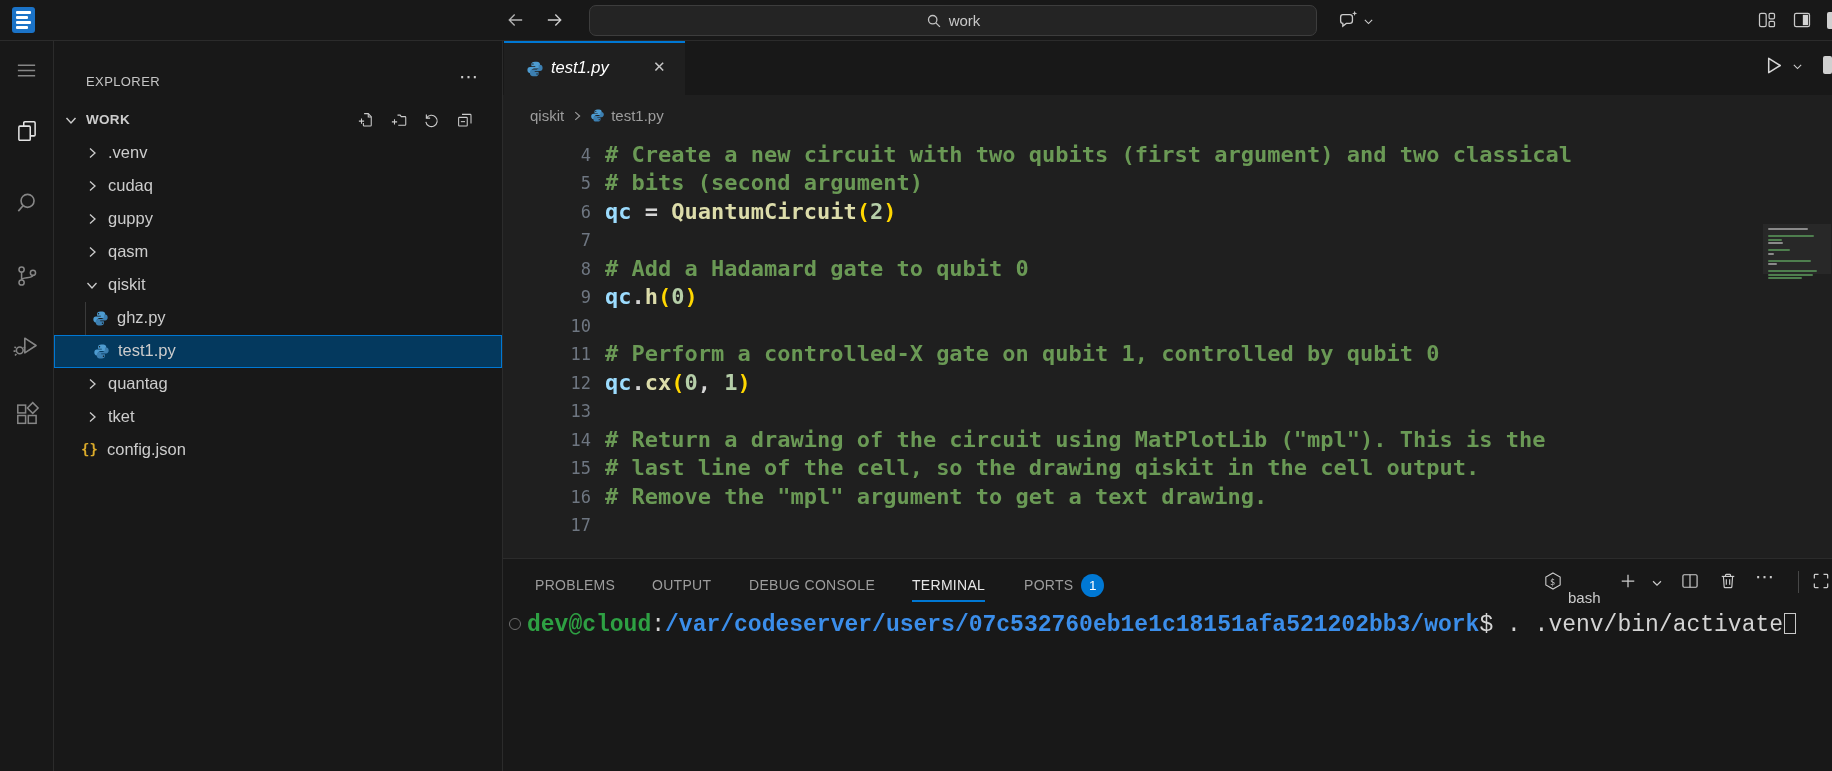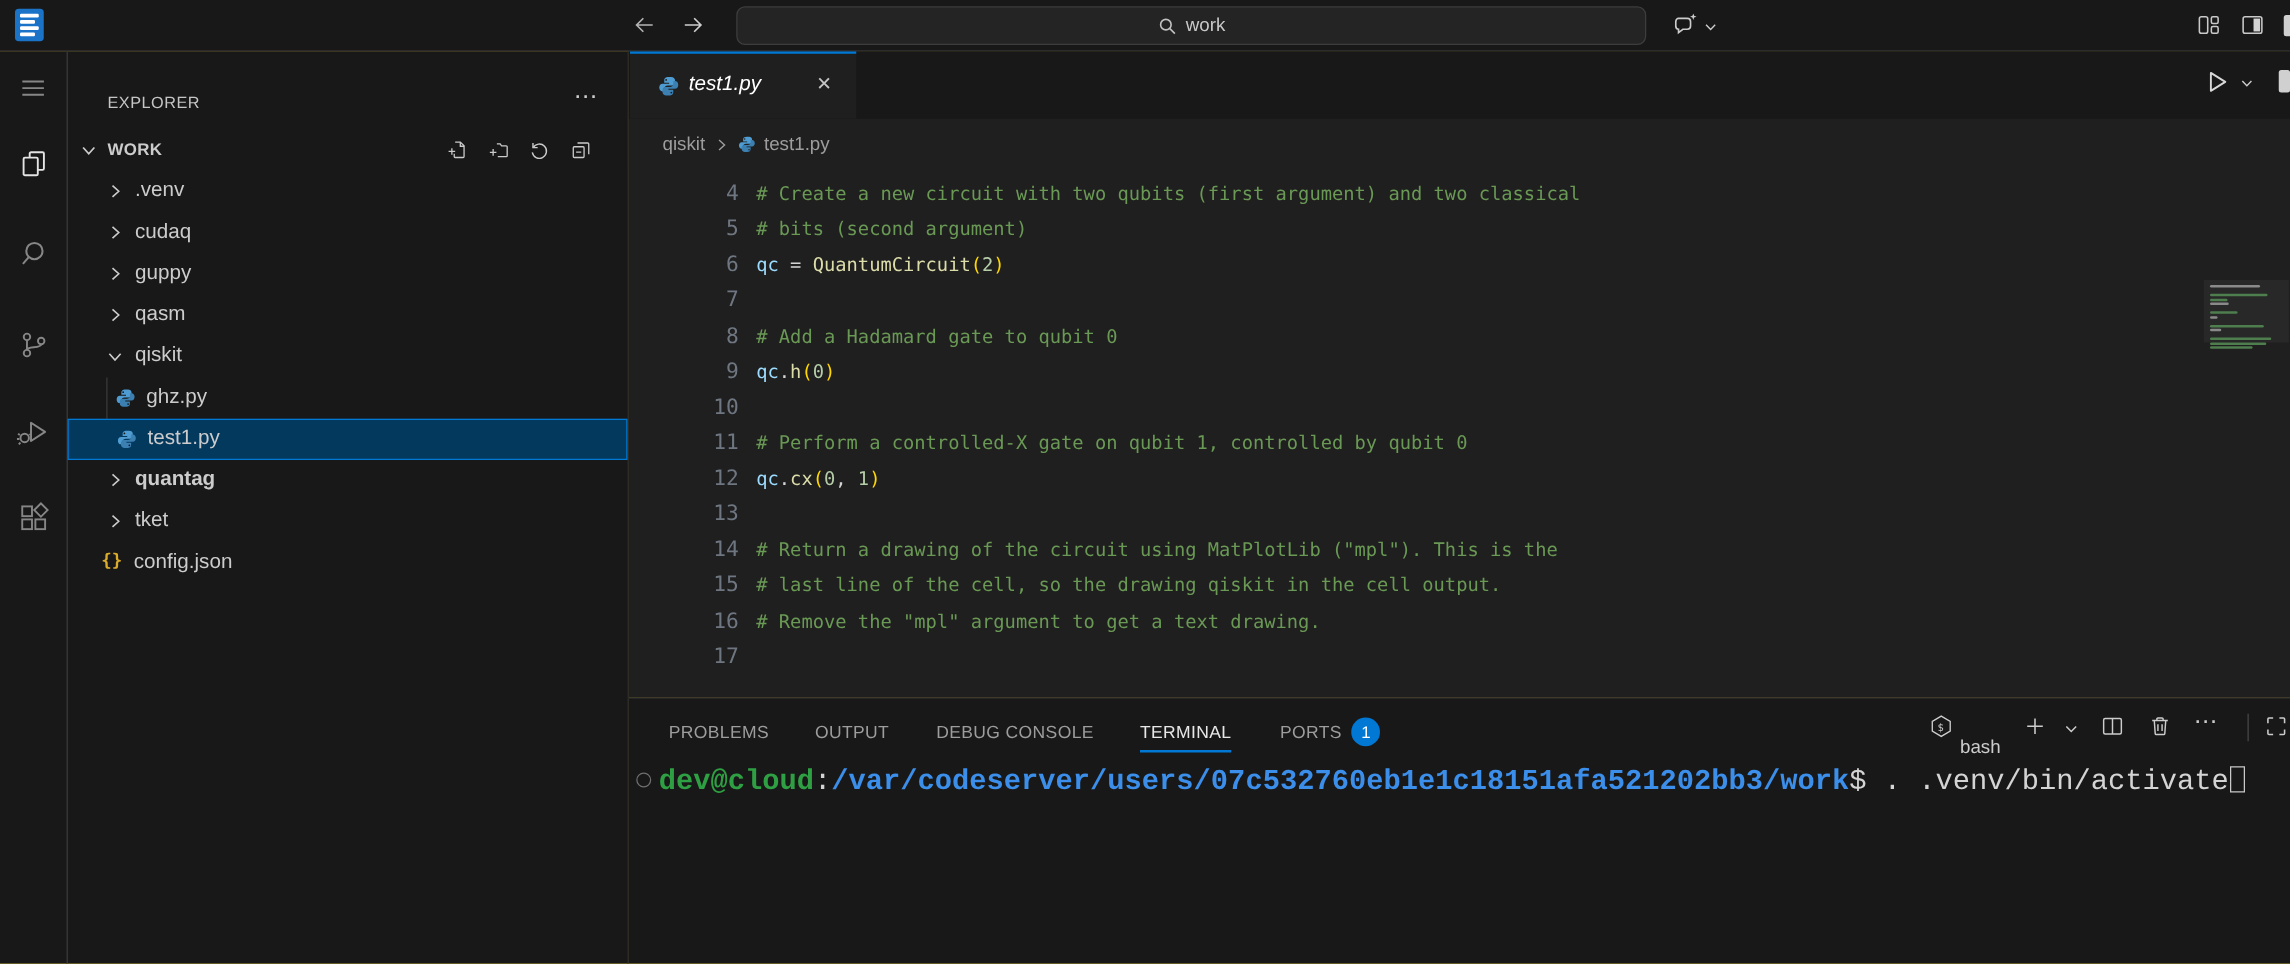--- a/index.html
+++ b/index.html
@@ -1,16 +1,16 @@
 <!DOCTYPE html>
 <html><head>
 <meta charset="utf-8">
 <style>
   html,body{margin:0;padding:0;background:#181818;}
-  #app{position:relative;width:1832px;height:771px;background:#fde047;overflow:hidden;
+  #app{position:relative;width:1832px;height:771px;background:#1d4ed8;overflow:hidden;
        font-family:"Liberation Sans",sans-serif;color:#cccccc;}
   svg{display:block;}
 
   
   .titlebar{position:absolute;left:0;top:0;width:100%;height:40px;background:#181818;border-bottom:1px solid #2b2b2b;}
   .logo{position:absolute;left:12px;top:7px;width:23px;height:26px;border-radius:3px;background:#1b73c7;}
   .logo i{position:absolute;left:4px;height:3px;background:#fff;border-radius:1px;}
   .navarrow{position:absolute;top:10px;cursor:default;}
   .searchbox{position:absolute;left:589px;top:5px;width:726px;height:29px;background:#242424;
              border:1px solid #3d3d3d;border-radius:7px;display:flex;align-items:center;justify-content:center;gap:7px;}
@@ -47,21 +47,21 @@
   .tab .pyic{position:absolute;left:22px;top:17px;}
   .tab .tlab{position:absolute;left:47px;top:15px;font-size:16.5px;font-style:italic;color:#ffffff;}
   .tab .tclose{position:absolute;left:149px;top:15px;font-size:15px;color:#c5c5c5;}
   .ed-act{position:absolute;color:#d7d7d7;}
   .partial-ic{position:absolute;background:#d0d0d0;border-radius:2px;}
   .breadcrumbs{position:absolute;left:0;top:54px;width:100%;height:41px;background:#1f1f1f;display:flex;align-items:center;padding-left:27px;box-sizing:border-box;gap:6px;}
   .bc{font-size:15px;color:#9d9d9d;}
   .codearea{position:absolute;left:0;top:95px;right:0;bottom:0;overflow:hidden;}
   .crow{position:absolute;left:0;right:0;height:28.5px;}
   .lnum{position:absolute;left:0;width:88px;text-align:right;font-family:"DejaVu Sans Mono",monospace;font-size:17px;line-height:28.5px;color:#6e7681;}
-  .lsrc{position:absolute;left:102px;font-family:"DejaVu Sans Mono",monospace;font-size:15px;line-height:28.5px;white-space:pre;}
+  .lsrc{position:absolute;left:102px;font-family:"DejaVu Sans Mono",monospace;font-size:22px;line-height:28.5px;white-space:pre;font-weight:bold;}
   .tk-cm{color:#6a9955;}.tk-v{color:#9cdcfe;}.tk-w{color:#d4d4d4;}.tk-f{color:#dcdcaa;}.tk-p{color:#ffd700;}.tk-num{color:#b5cea8;}
   .minimap{position:absolute;right:3px;top:88px;width:64px;height:160px;}
   .mm-slider{position:absolute;left:-2px;top:0;width:68px;height:50px;background:rgba(255,255,255,.045);}
   .mline{position:absolute;left:3px;height:2px;border-radius:1px;}
   .mline.g{background:#4e7e4e;}
   .mline.w{background:#8a8a8a;}
 
   
   .panel{position:absolute;left:503px;top:558px;right:0;bottom:0;background:#181818;border-top:1px solid #2b2b2b;}
   .ptab{position:absolute;top:14px;height:24px;display:flex;align-items:center;gap:8px;font-size:14px;letter-spacing:.3px;color:#9d9d9d;}
@@ -276,21 +276,21 @@
           <span class="ticon" style="left:38px">
             <svg width="17" height="17" viewBox="0 0 32 32">
               <path fill="#4e9cd1" d="M16 3c-5 0-6.4 2.2-6.4 4.6V11h6.9v1.4H7.2C4.3 12.4 2.5 14.6 2.5 17.9s1.9 5.5 4.6 5.5h2.4v-3.7c0-2.7 2.3-4.6 5-4.6h6c2.6 0 4.4-1.8 4.4-4.4V7.6C24.9 4.9 22.5 3 19.6 3H16z"></path>
               <circle fill="#181818" cx="12.3" cy="7" r="1.3"></circle>
               <path fill="#3c7fb1" d="M16 29c5 0 6.4-2.2 6.4-4.6V21h-6.9v-1.4h9.3c2.9 0 4.7-2.2 4.7-5.5s-1.9-5.5-4.6-5.5h-2.4v3.7c0 2.7-2.3 4.6-5 4.6h-6c-2.6 0-4.4 1.8-4.4 4.4v2.8C7.1 27.1 9.5 29 12.4 29H16z"></path>
               <circle fill="#181818" cx="19.7" cy="25" r="1.3"></circle>
             </svg>
           </span>
           <span class="tlabel" style="left:63px">test1.py</span>
         </div>
-        <div class="trow" style="top: 327px; font-weight: bold;">
+        <div class="trow" style="top: 327px;">
           <span class="ticon" style="left:30px">
             <svg width="16" height="16" viewBox="0 0 16 16">
               <path d="M6 3.5 11 8l-5 4.5" fill="none" stroke="#cccccc" stroke-width="1.3"></path>
             </svg>
           </span>
           <span class="tlabel" style="left:54px">quantag</span>
         </div>
         <div class="trow" style="top: 360px;">
           <span class="ticon" style="left:30px">
             <svg width="16" height="16" viewBox="0 0 16 16">

